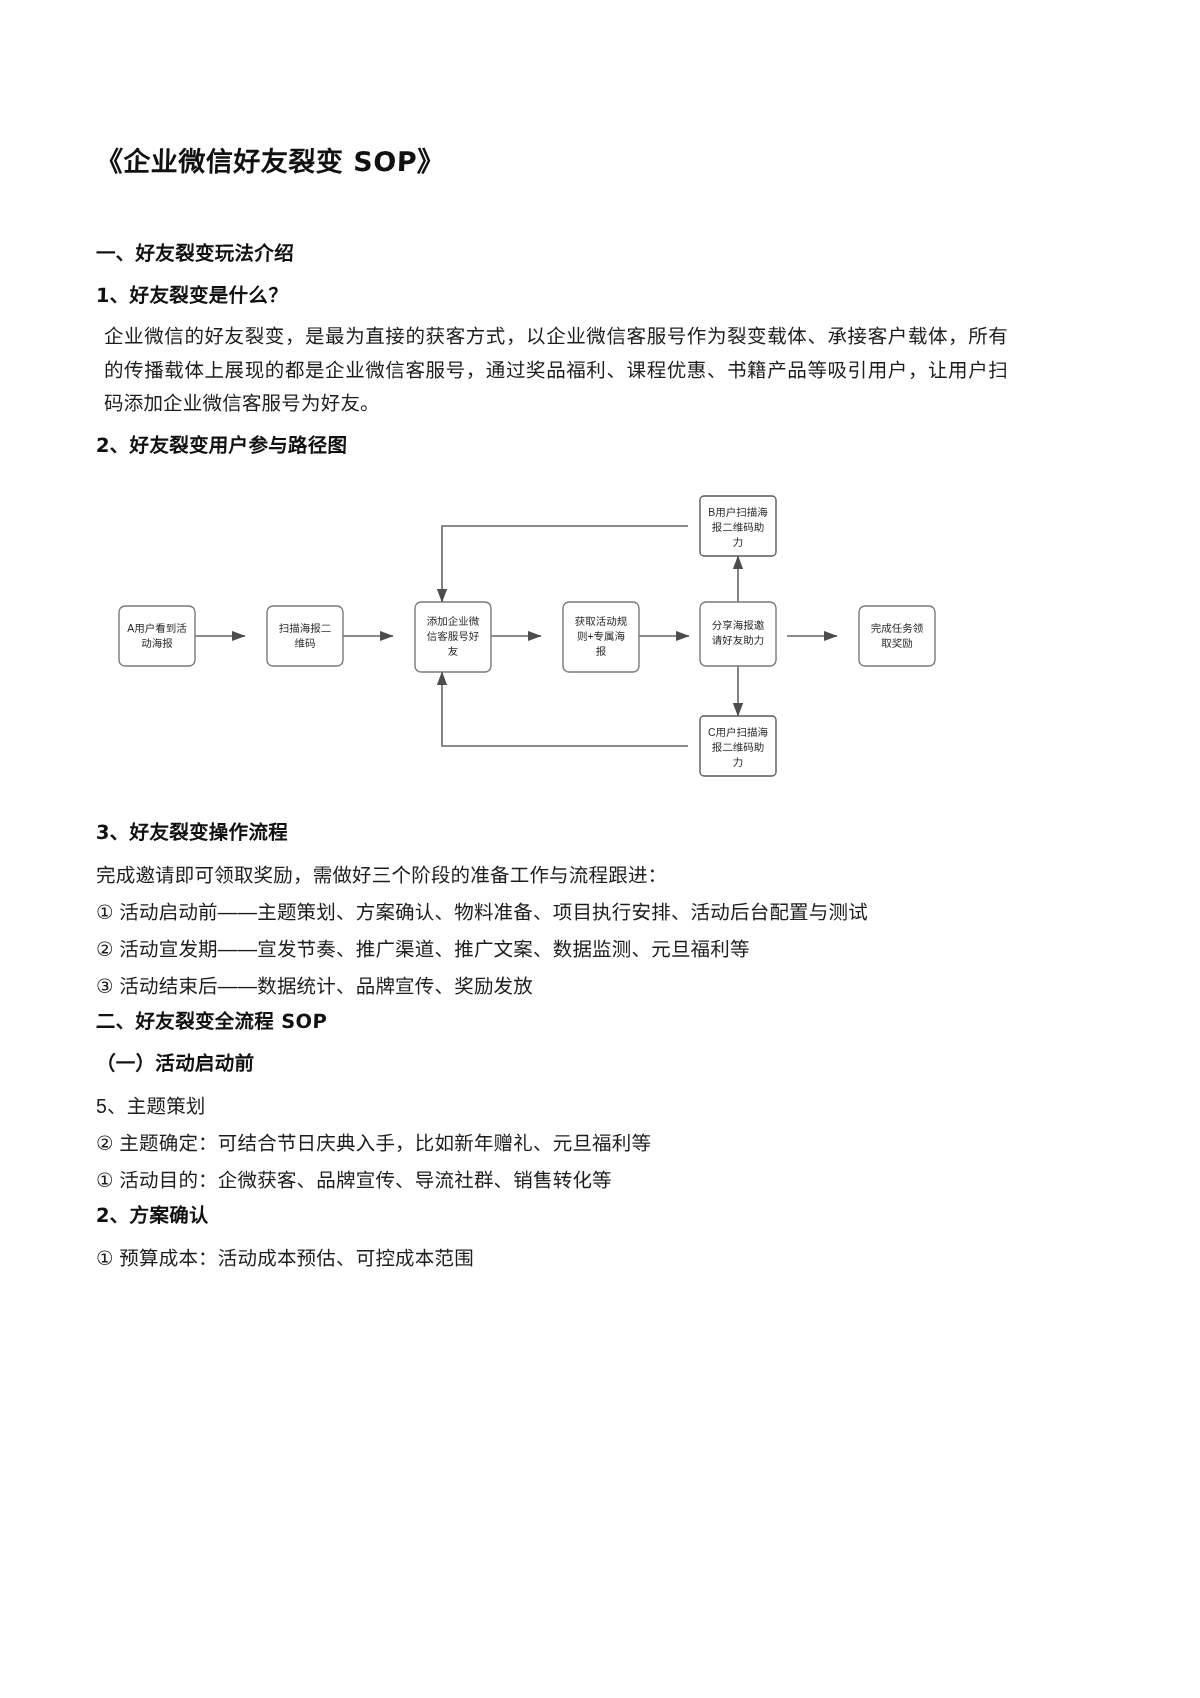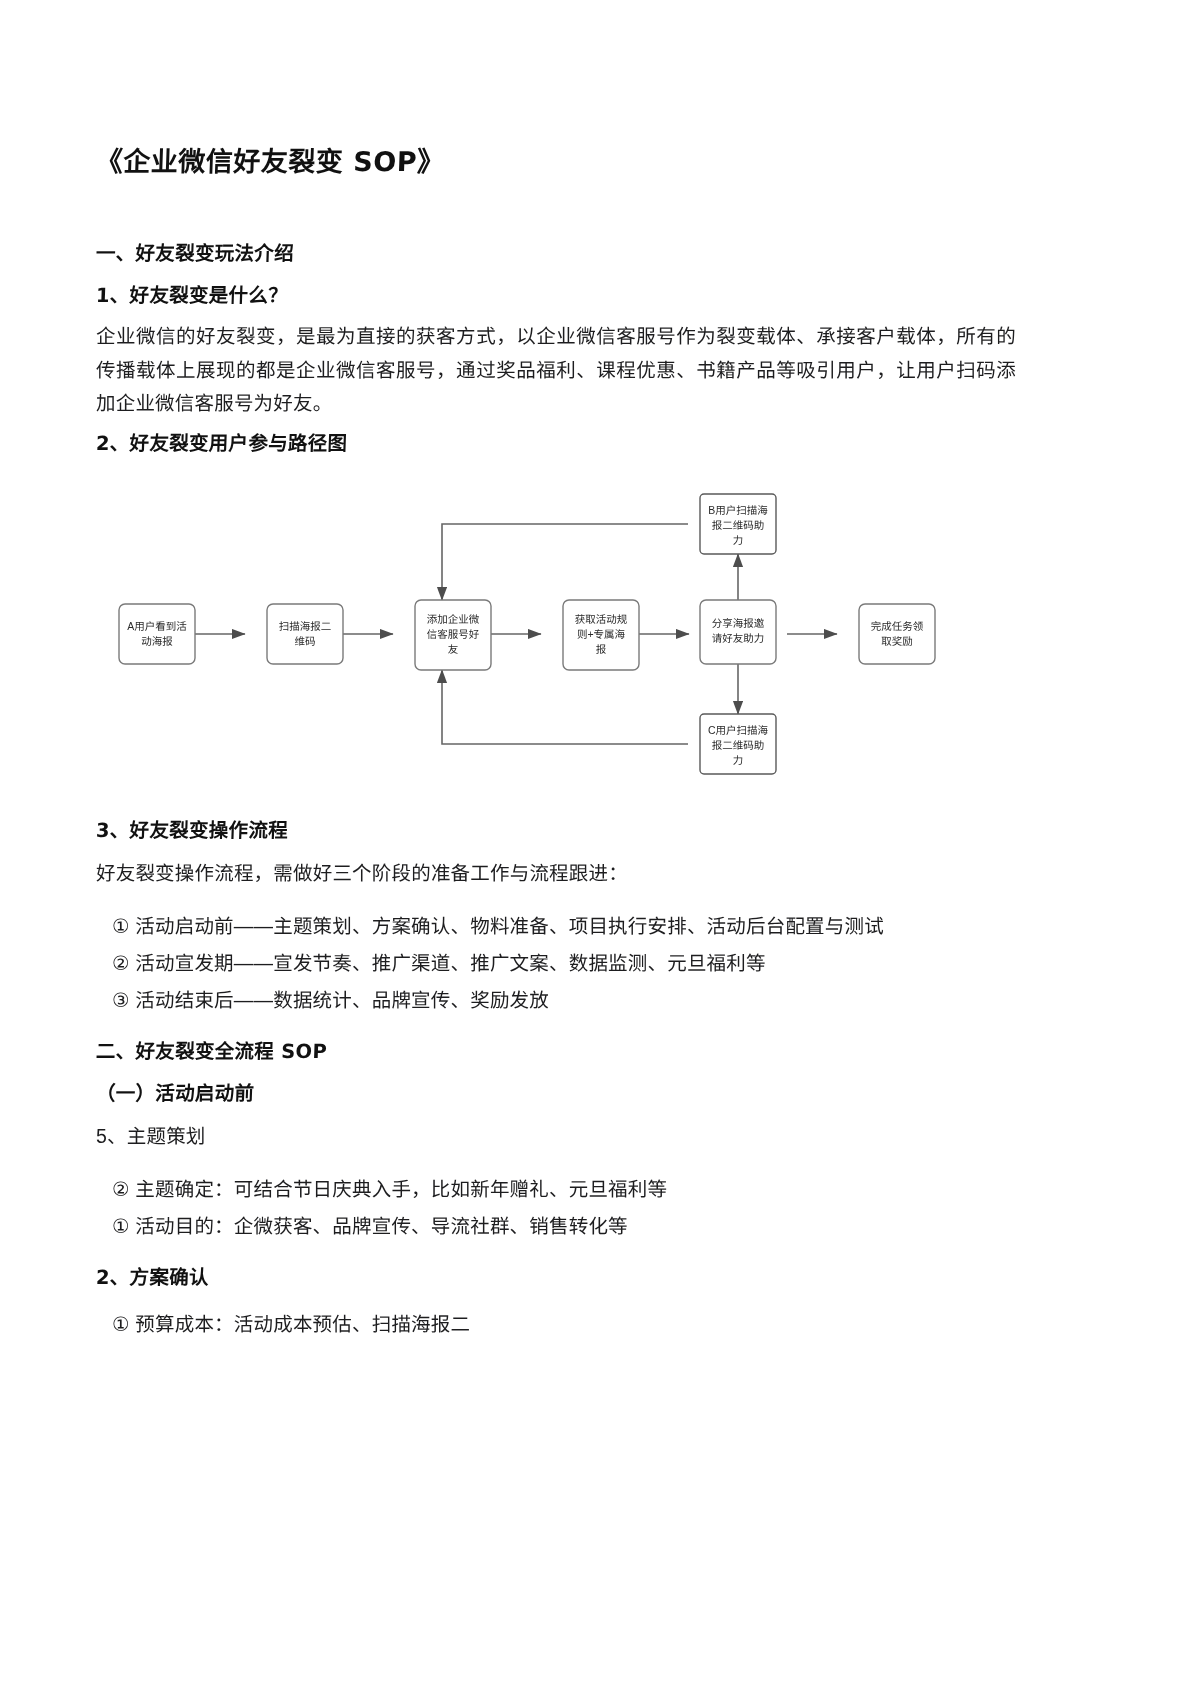--- a/index.html
+++ b/index.html
@@ -55,31 +55,31 @@
     margin: 0 0 12px 0;
     color: #111;
     font-family: "DejaVu Sans", "Liberation Sans", sans-serif;
     transform: skewX(-2deg);
     transform-origin: left center;
     letter-spacing: 0.3px;
   }
   p.body {
     font-size: 19.5px;
     line-height: 1.72;
-    margin: 0;
+    margin: 8px;
     color: #1d1d1f;
     text-align: justify;
     text-justify: inter-ideograph;
     letter-spacing: 0.2px;
   }
   p.body + p.body { margin-top: 0; }
   .para-block { margin-bottom: 6px; }
   ul.list, ol.list {
     list-style: none;
-    margin: 16px;
+    margin: 0;
     padding: 0;
   }
   ul.list li {
     font-size: 19.5px;
     line-height: 1.9;
     color: #1d1d1f;
     letter-spacing: 0.2px;
     white-space: nowrap;
   }
   .plain-line {
@@ -192,21 +192,21 @@
           <rect x="604" y="236" width="76" height="60" rx="4" ry="4" fill="#fff" stroke="#5a5a5a" stroke-width="1.4"></rect>
           <text class="nodetext" x="642" y="256" text-anchor="middle">C用户扫描海</text>
           <text class="nodetext" x="642" y="271" text-anchor="middle">报二维码助</text>
           <text class="nodetext" x="642" y="286" text-anchor="middle">力</text>
         </g>
       </svg>
     </div>
 
     <h3 class="sub">3、好友裂变操作流程</h3>
 
-    <div class="plain-line">好友裂变操作流程，需做好三个阶段的准备工作与流程跟进：</div>
+    <div class="plain-line">完成邀请即可领取奖励，需做好三个阶段的准备工作与流程跟进：</div>
 
     <ul class="list">
       <li>① 活动启动前——主题策划、方案确认、物料准备、项目执行安排、活动后台配置与测试</li>
       <li>② 活动宣发期——宣发节奏、推广渠道、推广文案、数据监测、元旦福利等</li>
       <li>③ 活动结束后——数据统计、品牌宣传、奖励发放</li>
     </ul>
 
     <h2 class="sec">二、好友裂变全流程 SOP</h2>
 
     <h3 class="sub">（一）活动启动前</h3>
@@ -214,17 +214,17 @@
     <div class="plain-line">5、主题策划</div>
 
     <ul class="list">
       <li>② 主题确定：可结合节日庆典入手，比如新年赠礼、元旦福利等</li>
       <li>① 活动目的：企微获客、品牌宣传、导流社群、销售转化等</li>
     </ul>
 
     <h3 class="sub">2、方案确认</h3>
 
     <ul class="list">
-      <li>① 预算成本：活动成本预估、扫描海报二</li>
+      <li>① 预算成本：活动成本预估、可控成本范围</li>
     </ul>
 
   </div>
 </div>
 
 </body></html>

